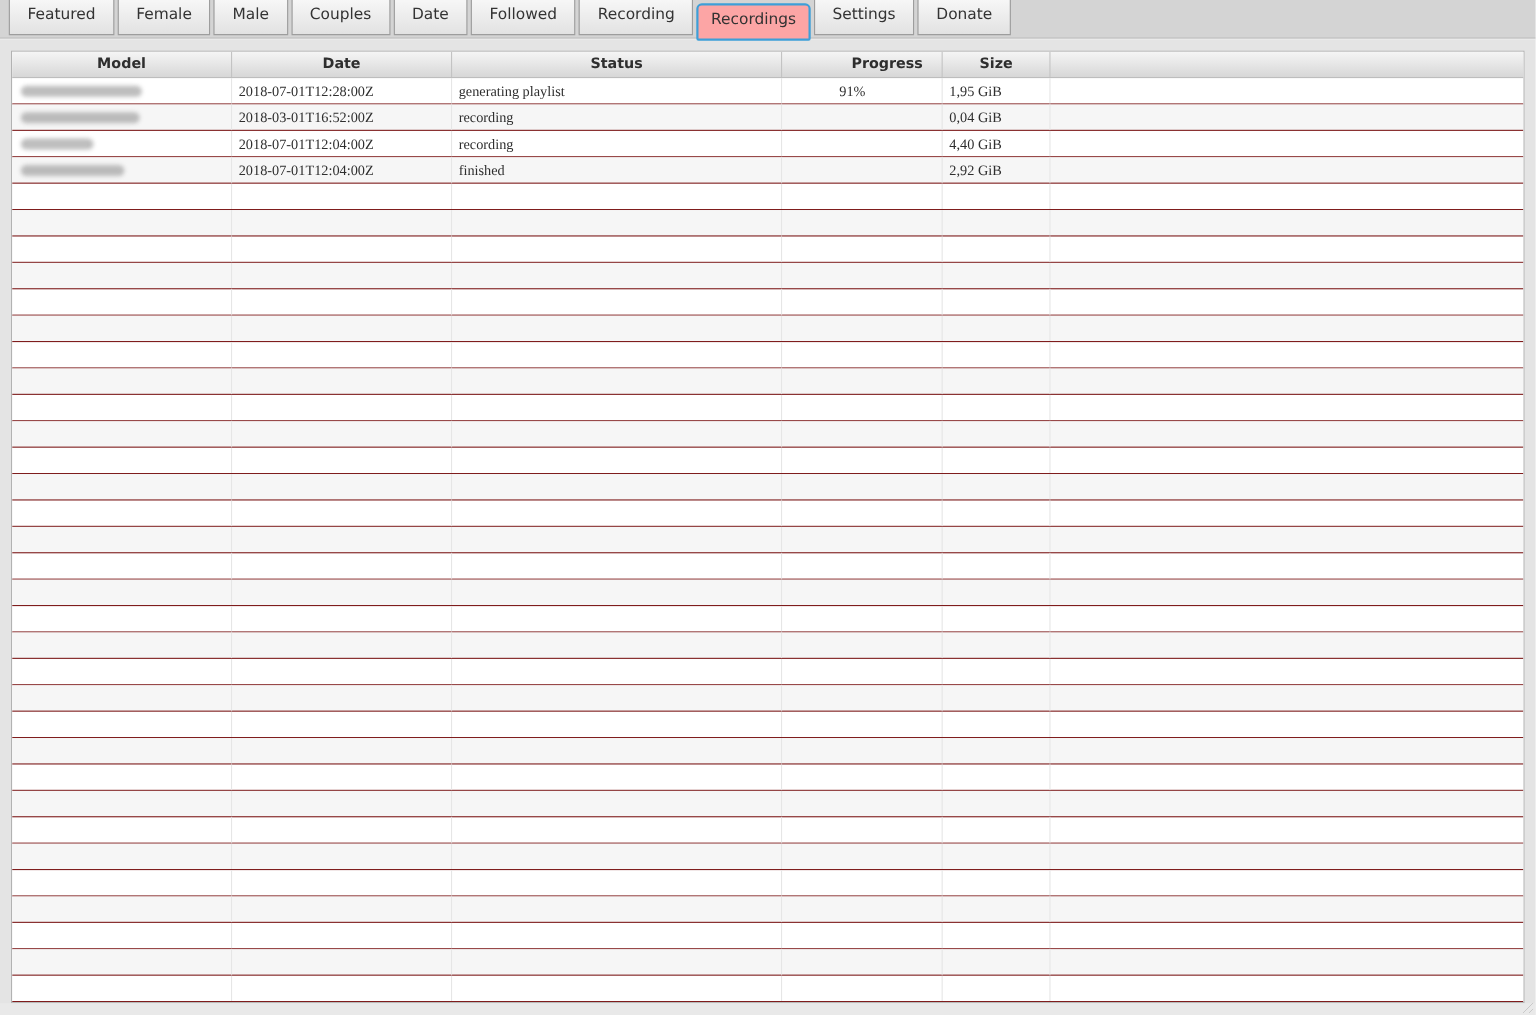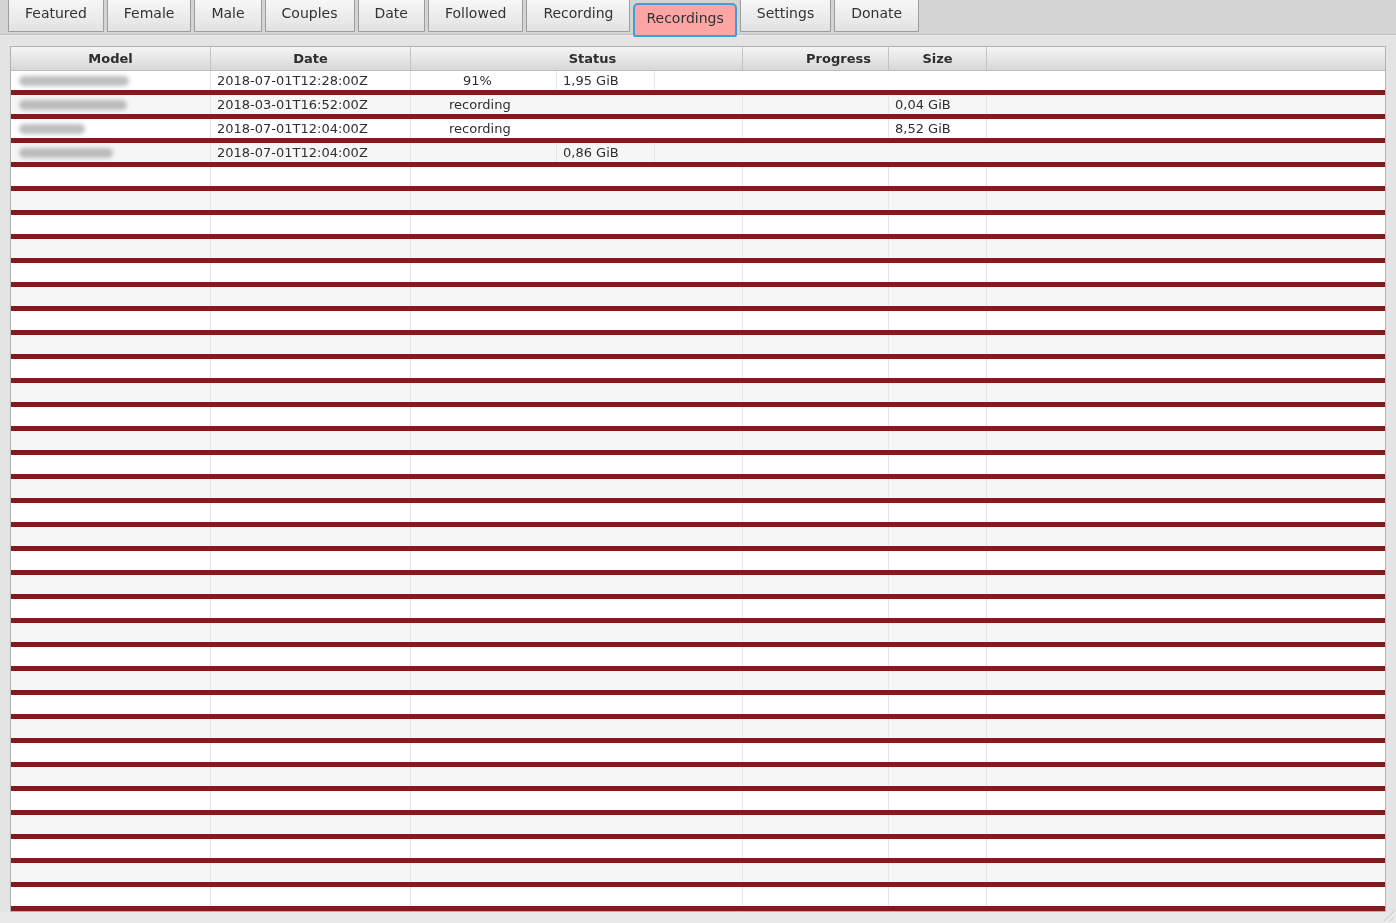--- a/index.html
+++ b/index.html
@@ -52,30 +52,30 @@
     display:flex;flex:none;height:24px;box-sizing:border-box;
     background:linear-gradient(#f5f5f5,#d7d7d7);
     border-bottom:1px solid #bdbdbd;
   }
   .hcell{
     display:flex;align-items:center;justify-content:center;box-sizing:border-box;
     height:100%;font-size:13px;font-weight:bold;color:var(--text);
     border-right:1px solid #c3c3c3;overflow:hidden;white-space:nowrap;
   }
   .tbody{flex:1;overflow:hidden;}
-  .trow{display:flex;height:24px;box-sizing:border-box;border-bottom:5px solid #7f1d1d;}
+  .trow{display:flex;height:24px;box-sizing:border-box;border-bottom:1px solid #7f1d1d;font-family:Liberation Serif, serif;}
   .trow:nth-child(even){background:var(--row-alt);}
   .cell{
     display:flex;align-items:center;box-sizing:border-box;
     padding:0 6px;font-size:13px;color:var(--text);
     border-right:1px solid #e6e6e6;overflow:hidden;white-space:nowrap;
   }
   .c-model{width:200px;flex:none;}
   .c-date{width:200px;flex:none;}
-  .c-status{width:300px;flex:none;margin-left:32px;}
+  .c-status{width:300px;flex:none;}
   .c-progress{width:100px;flex:none;margin-left:46px;}
   .c-size{width:98px;flex:none;}
   .c-fill{flex:1;border-right:none;}
   .redacted{
     height:10px;border-radius:5px;background:#a2a2a2;
     filter:blur(2px);opacity:.7;margin-left:2px;
   }
 
   
   .bottombar{position:absolute;left:0;right:0;bottom:0;height:11px;background:#e9e9e9;}
@@ -110,20 +110,21 @@
     <div class="hcell c-size">Size</div>
     <div class="hcell c-fill"></div>
   </div>
 
   <div class="tbody">
     <div class="trow">
       <div class="cell c-model">
         <span class="redacted" style="width: 110px;"></span>
       </div>
       <div class="cell c-date">2018-07-01T12:28:00Z</div>
+      <div class="cell c-status">generating playlist</div>
       <div class="cell c-progress">91%</div>
       <div class="cell c-size">1,95 GiB</div>
       <div class="cell c-fill"></div>
     </div>
     <div class="trow">
       <div class="cell c-model">
         <span class="redacted" style="width: 108px;"></span>
       </div>
       <div class="cell c-date">2018-03-01T16:52:00Z</div>
       <div class="cell c-status">recording</div>
@@ -131,30 +132,31 @@
       <div class="cell c-size">0,04 GiB</div>
       <div class="cell c-fill"></div>
     </div>
     <div class="trow">
       <div class="cell c-model">
         <span class="redacted" style="width: 66px;"></span>
       </div>
       <div class="cell c-date">2018-07-01T12:04:00Z</div>
       <div class="cell c-status">recording</div>
       <div class="cell c-progress"></div>
-      <div class="cell c-size">8,52 GiB</div>
+      <div class="cell c-size">4,40 GiB</div>
       <div class="cell c-fill"></div>
     </div>
     <div class="trow">
       <div class="cell c-model">
         <span class="redacted" style="width: 94px;"></span>
       </div>
       <div class="cell c-date">2018-07-01T12:04:00Z</div>
+      <div class="cell c-status">finished</div>
       <div class="cell c-progress"></div>
-      <div class="cell c-size">0,86 GiB</div>
+      <div class="cell c-size">2,92 GiB</div>
       <div class="cell c-fill"></div>
     </div>
 
   <div class="trow">
         <div class="cell c-model"></div>
         <div class="cell c-date"></div>
         <div class="cell c-status"></div>
         <div class="cell c-progress"></div>
         <div class="cell c-size"></div>
         <div class="cell c-fill"></div>

